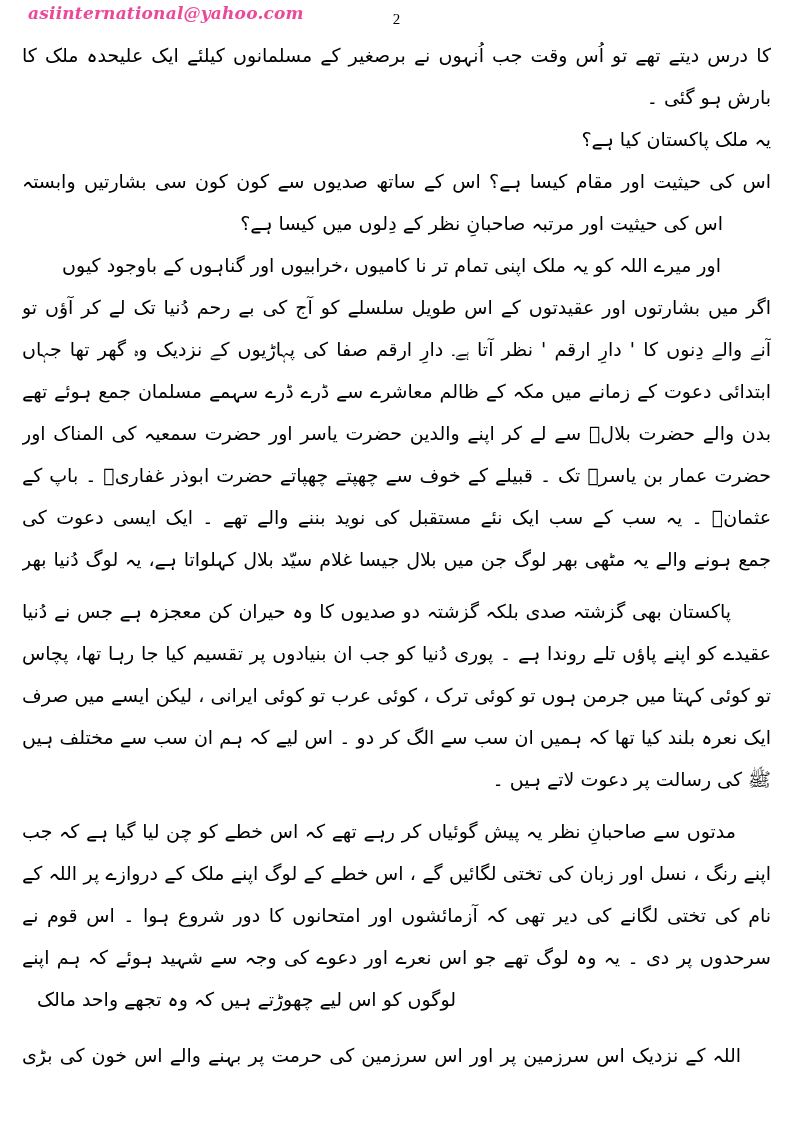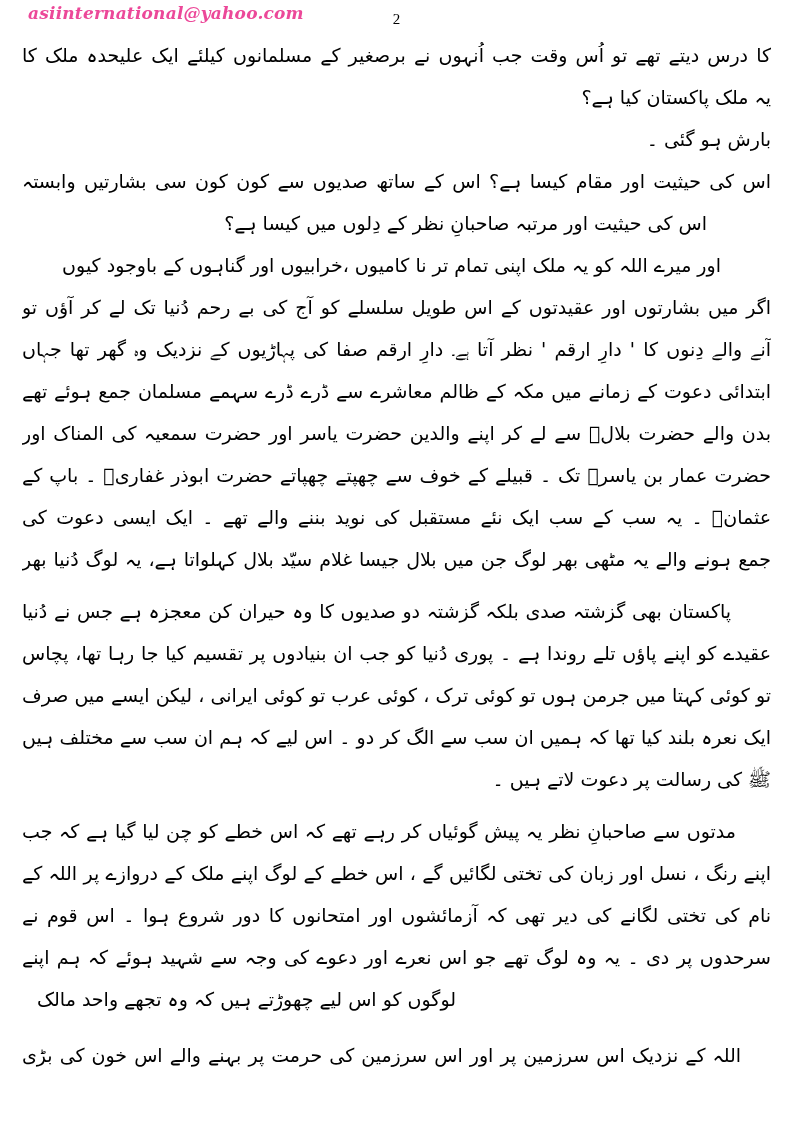--- a/index.html
+++ b/index.html
@@ -54,40 +54,40 @@
     overflow: hidden;
     white-space: normal;
   }
   p.justify {
     text-align: justify;
     text-align-last: justify;
   }
   p.right {
     text-align: right;
   }
-  p.q-indent   { margin-right: 64px; }
+  p.q-indent   { margin-right: 48px; }
   p.ans-indent { margin-right: 50px;  }
   p.mid-indent { margin-right: 315px; }
   p.para-start   { text-indent: 40px; margin-top: 10px; }
   p.para-start-2 { text-indent: 35px; margin-top: 10px; }
   p.para-start-3 { text-indent: 30px; margin-top: 14px; }
 </style>
 </head>
 <body>
 
 <div class="page">
 
   <div class="email">asiinternational@yahoo.com</div>
 
   <div class="pagenum">2</div>
 
   <div class="content" dir="rtl">
     <p class="line justify">کا درس دیتے تھے تو اُس وقت جب اُنہوں نے برصغیر کے مسلمانوں کیلئے ایک علیحدہ ملک کا تصور پیش کیا تو ان پر سوالات کی</p>
+    <p class="line right">بارش ہو گئی ۔</p>
     <p class="line right">یہ ملک پاکستان کیا ہے؟</p>
-    <p class="line right">بارش ہو گئی ۔</p>
     <p class="line justify">اس کی حیثیت اور مقام کیسا ہے؟ اس کے ساتھ صدیوں سے کون کون سی بشارتیں وابستہ ہیں؟</p>
     <p class="line right q-indent">اس کی حیثیت اور مرتبہ صاحبانِ نظر کے دِلوں میں کیسا ہے؟</p>
     <p class="line right ans-indent">اور میرے اللہ کو یہ ملک اپنی تمام تر نا کامیوں ،خرابیوں اور گناہوں کے باوجود کیوں عزیز ہے؟</p>
     <p class="line justify">اگر میں بشارتوں اور عقیدتوں کے اس طویل سلسلے کو آج کی بے رحم دُنیا تک لے کر آؤں تو مجھے یہ مملکت خداداد پاکستان آئندہ</p>
     <p class="line justify">آنے والے دِنوں کا ' دارِ ارقم ' نظر آتا ہے۔ دارِ ارقم صفا کی پہاڑیوں کے نزدیک وہ گھر تھا جہاں رسول اللہ ﷺ کی</p>
     <p class="line justify">ابتدائی دعوت کے زمانے میں مکہ کے ظالم معاشرے سے ڈرے ڈرے سہمے مسلمان جمع ہوئے تھے ۔ گرم ریت پر جُھلسے ہوئے</p>
     <p class="line justify">بدن والے حضرت بلالؓ سے لے کر اپنے والدین حضرت یاسر اور حضرت سمعیہ کی المناک اور دردناک شہادت کا دُکھ سمیٹے ہوئے</p>
     <p class="line justify">حضرت عمار بن یاسرؓ تک ۔ قبیلے کے خوف سے چھپتے چھپاتے حضرت ابوذر غفاریؓ ۔ باپ کے تشدد سے رنجیدہ حضرت</p>
     <p class="line justify">عثمانؓ ۔ یہ سب کے سب ایک نئے مستقبل کی نوید بننے والے تھے ۔ ایک ایسی دعوت کی بشارت تھے جسے دُنیا کے کونے کونے میں</p>
     <p class="line justify">جمع ہونے والے یہ مٹھی بھر لوگ جن میں بلال جیسا غلام سیّد بلال کہلواتا ہے، یہ لوگ دُنیا بھر پر چھانے والے ہیں ۔</p>

